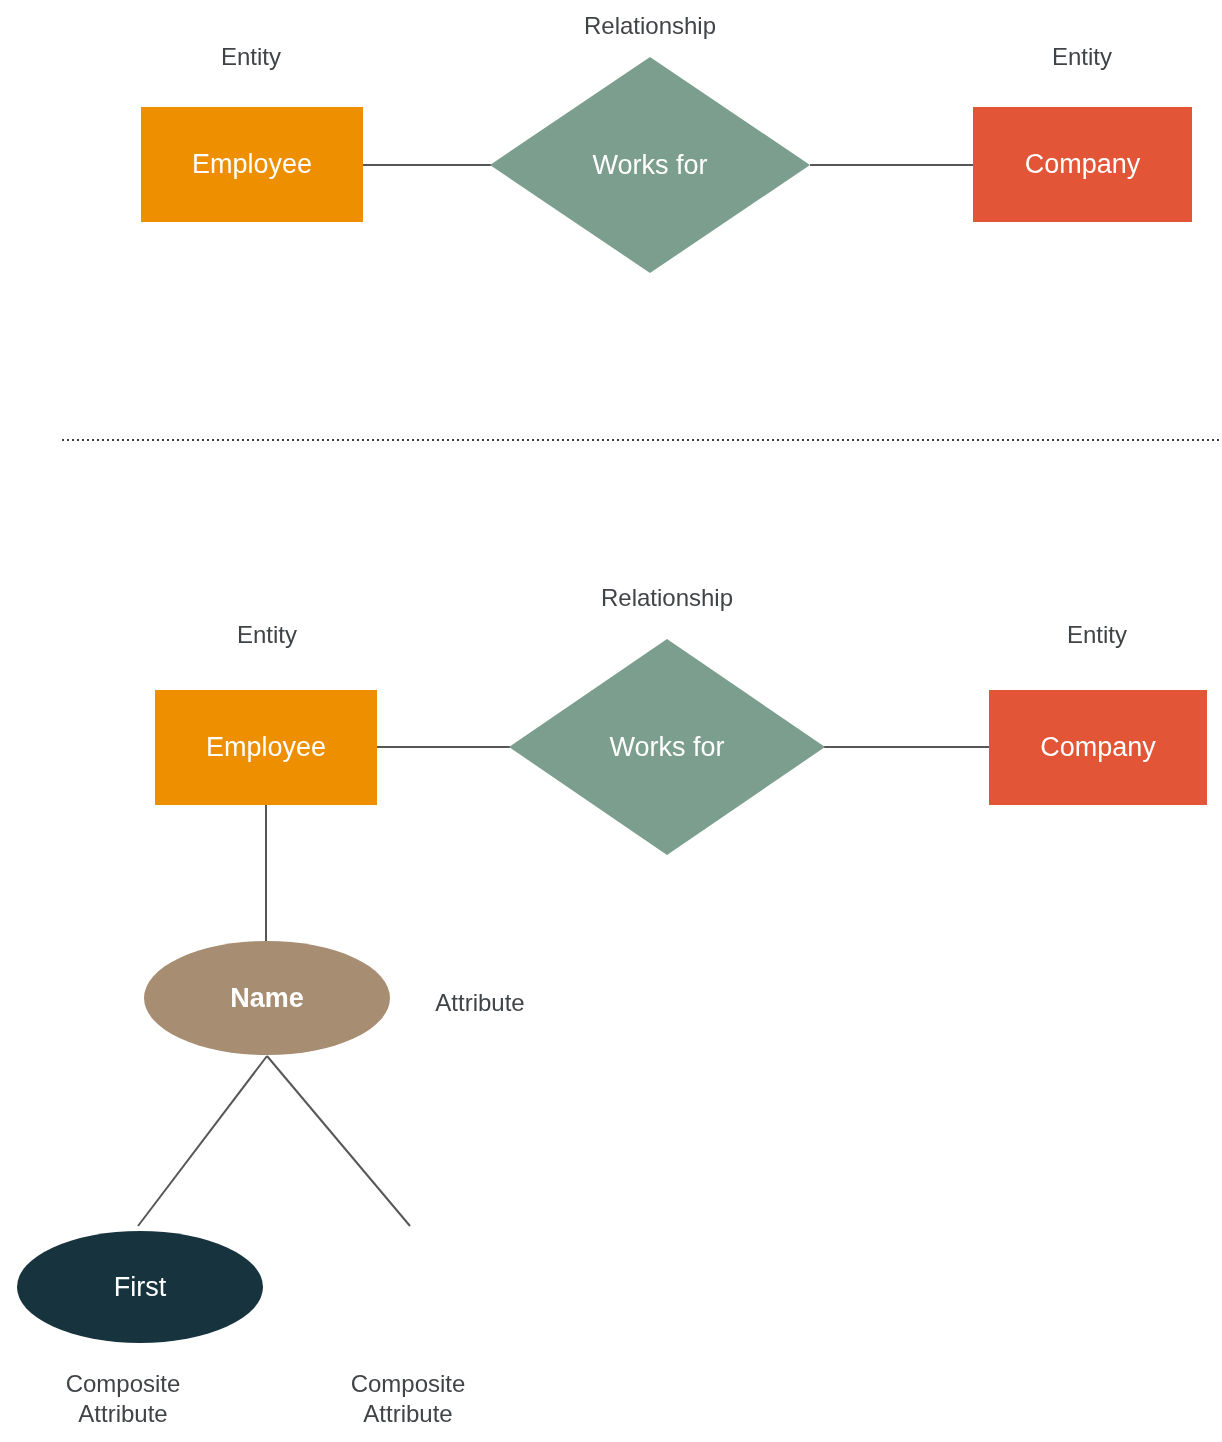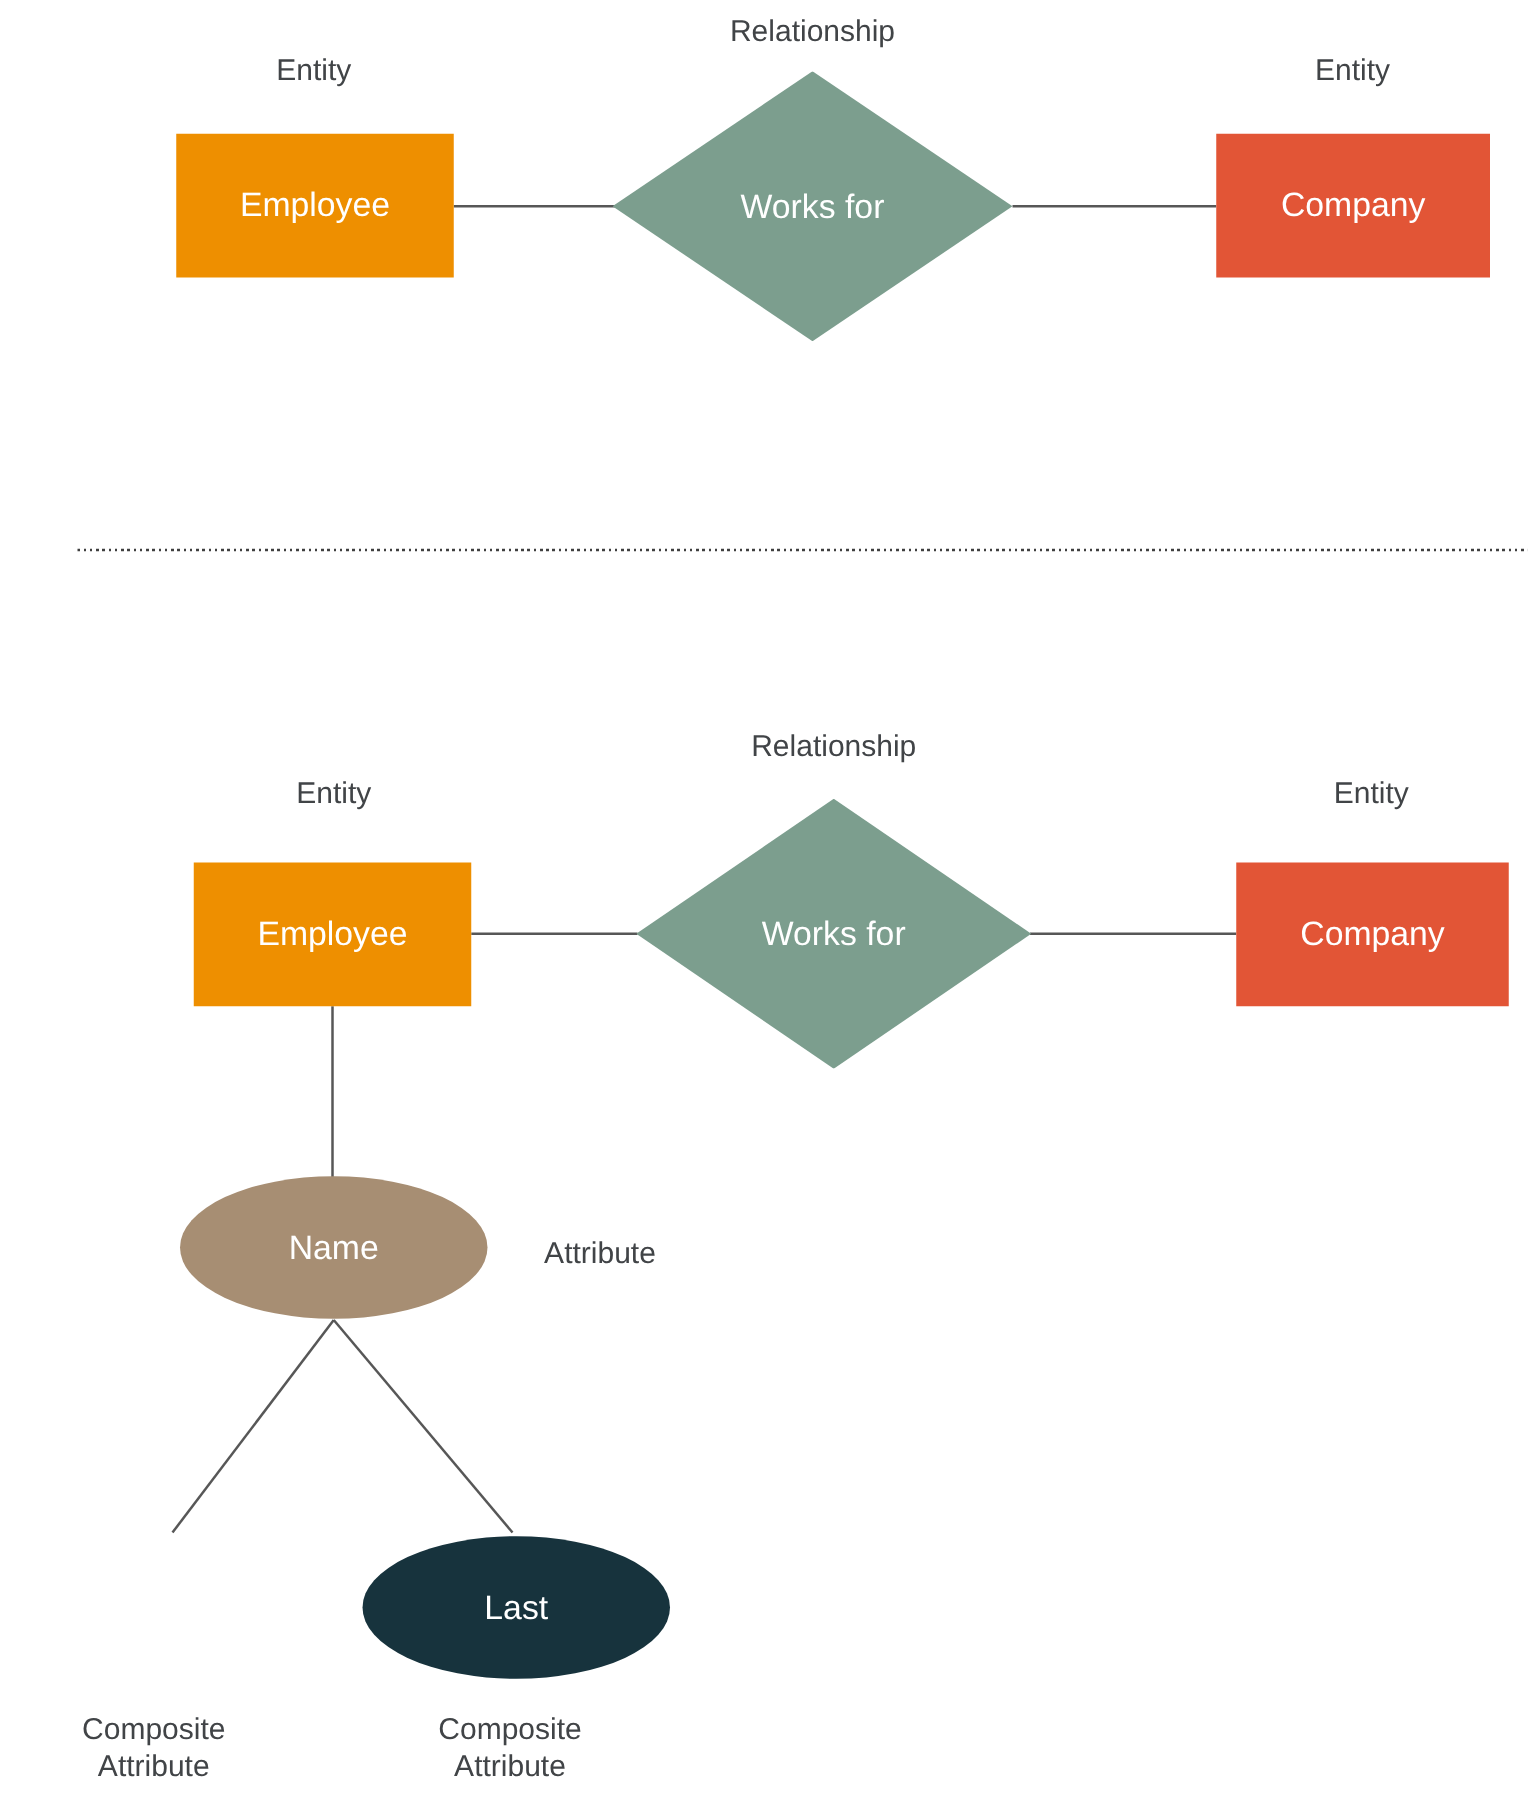--- a/index.html
+++ b/index.html
@@ -104,30 +104,30 @@
   </div>
 
   <div class="diamond" style="left: 509px; top: 639px; width: 316px; height: 216px; background-color: rgb(124, 158, 142);">
     <span class="shape-text">Works for</span>
   </div>
 
   <div class="entity-box" style="left: 989px; top: 690px; width: 218px; height: 115px; background-color: rgb(226, 85, 54);">
     <span class="shape-text">Company</span>
   </div>
 
-  <div class="ellipse" style="left: 144px; top: 941px; width: 246px; height: 114px; background-color: rgb(167, 142, 115);">
+  <div class="ellipse" style="left: 144px; top: 941px; width: 246px; height: 114px; background-color: rgb(167, 142, 115); font-weight: bold;">
     <span class="shape-text">Name</span>
   </div>
 
   <div class="label" style="left:380px; top:988px; width:200px;">Attribute</div>
 
+  <div class="ellipse" style="left: 17px; top: 1231px; width: 246px; height: 112px; background-color: rgb(23, 51, 61);">
+    <span class="shape-text">First</span>
+  </div>
 
-  <div class="ellipse" style="left: 290px; top: 1229px; width: 246px; height: 114px; background-color: rgb(23, 51, 61);">
-    <span class="shape-text">Last</span>
-  </div>
 
   <div class="label" style="left:23px; top:1369px; width:200px;">Composite
 Attribute</div>
 
   <div class="label" style="left:308px; top:1369px; width:200px;">Composite
 Attribute</div>
 
 </div>
 
 </body></html>

